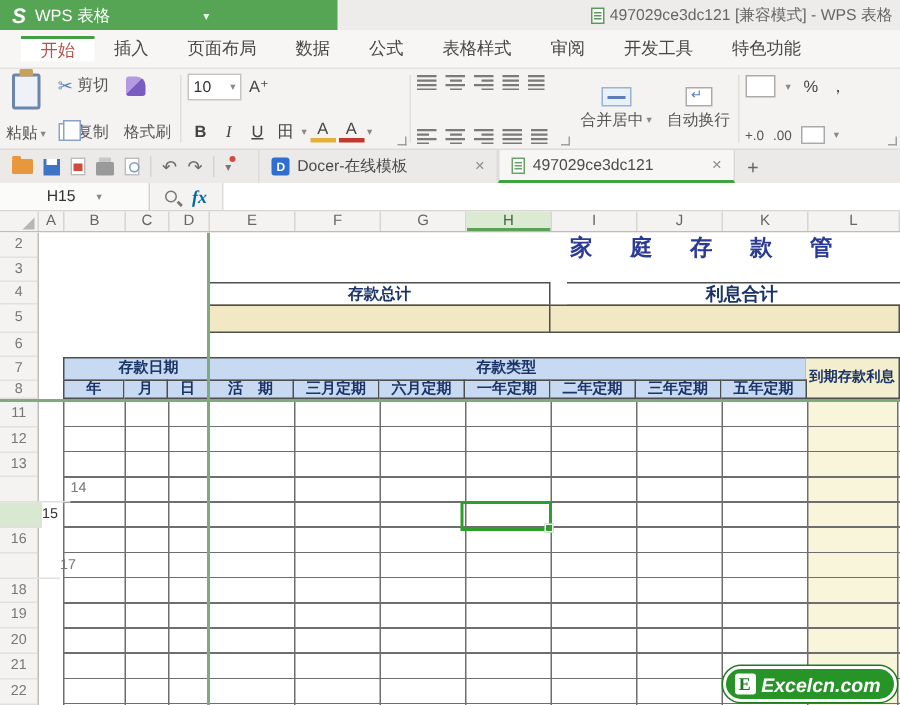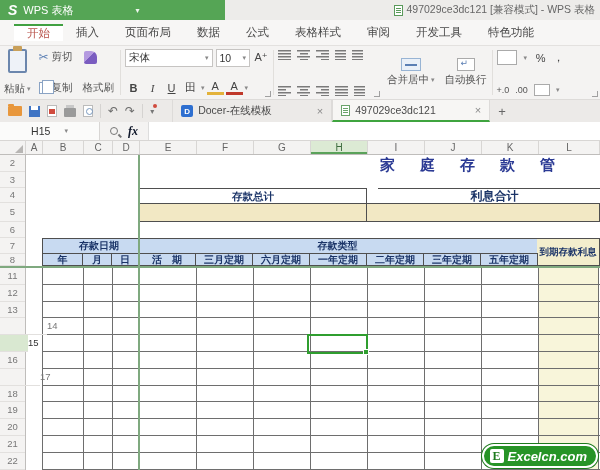--- a/index.html
+++ b/index.html
@@ -102,21 +102,21 @@
   
   .fbar { position:absolute; left:0; top:122px; width:600px; height:19px; background:#f4f3f2;
     border-bottom:1px solid #d8d6d4; display:flex; align-items:stretch; }
   .namebox { width:100px; display:flex; align-items:center; justify-content:center; gap:14px;
     border-right:1px solid #d8d6d4; font-size:10.5px; color:#333; background:#fbfbfa; }
   .namebox .car { font-size:7px; color:#888; }
   .fico { display:flex; align-items:center; gap:10px; padding:0 10px; }
   .mag { width:8px; height:8px; border:1.5px solid #777; border-radius:50%; position:relative; }
   .mag:before { content:""; position:absolute; left:7px; top:7px; width:4px; height:1.5px; background:#777;
     transform:rotate(45deg); }
-  .fxlbl { font-style:italic; font-family:"Liberation Serif",serif; font-weight:bold; color:#0f172a; font-size:12px; }
+  .fxlbl { font-style:italic; font-family:"Liberation Serif",serif; font-weight:bold; color:#0369a1; font-size:12px; }
   .finput { flex:1; background:#fff; border:none; border-left:1px solid #ddd; outline:none; font-size:11px; }
 
   
   .colhdr { position:absolute; left:0; top:141px; width:600px; height:14px; background:#f4f3f2;
     border-bottom:1px solid #bfbdbb; display:flex; font-size:10px; color:#666; }
   .ch { border-right:1px solid #d8d6d4; text-align:center; line-height:13px; }
   .ch.active { background:#dcead4; box-shadow:inset 0 -2px 0 #5aa25a; color:#3c6b3c; }
   .corner { position:relative; }
   .corner:after { content:""; position:absolute; right:2px; bottom:1px; width:0; height:0;
     border-left:8px solid transparent; border-bottom:8px solid #b8b6b4; }
@@ -207,24 +207,20 @@
         <span class="minibtn">
           <span>格式刷</span>
         </span>
       </div>
     </div>
     <div class="gsep"></div>
 
     <div class="group" style="width:152px;">
       <div class="col" style="width:100%;">
         <div style="display:flex; gap:3px;">
-          <span class="combo" style="width:92px;">
-            <span>宋体</span>
-            <span class="car">▾</span>
-          </span>
           <span class="combo" style="width:36px;">
             <span>10</span>
             <span class="car">▾</span>
           </span>
           <span class="fmtbtn">A⁺</span>
         </div>
         <div style="display:flex; gap:2px; align-items:center;">
           <span class="fmtbtn b">B</span>
           <span class="fmtbtn i">I</span>
           <span class="fmtbtn u">U</span>

